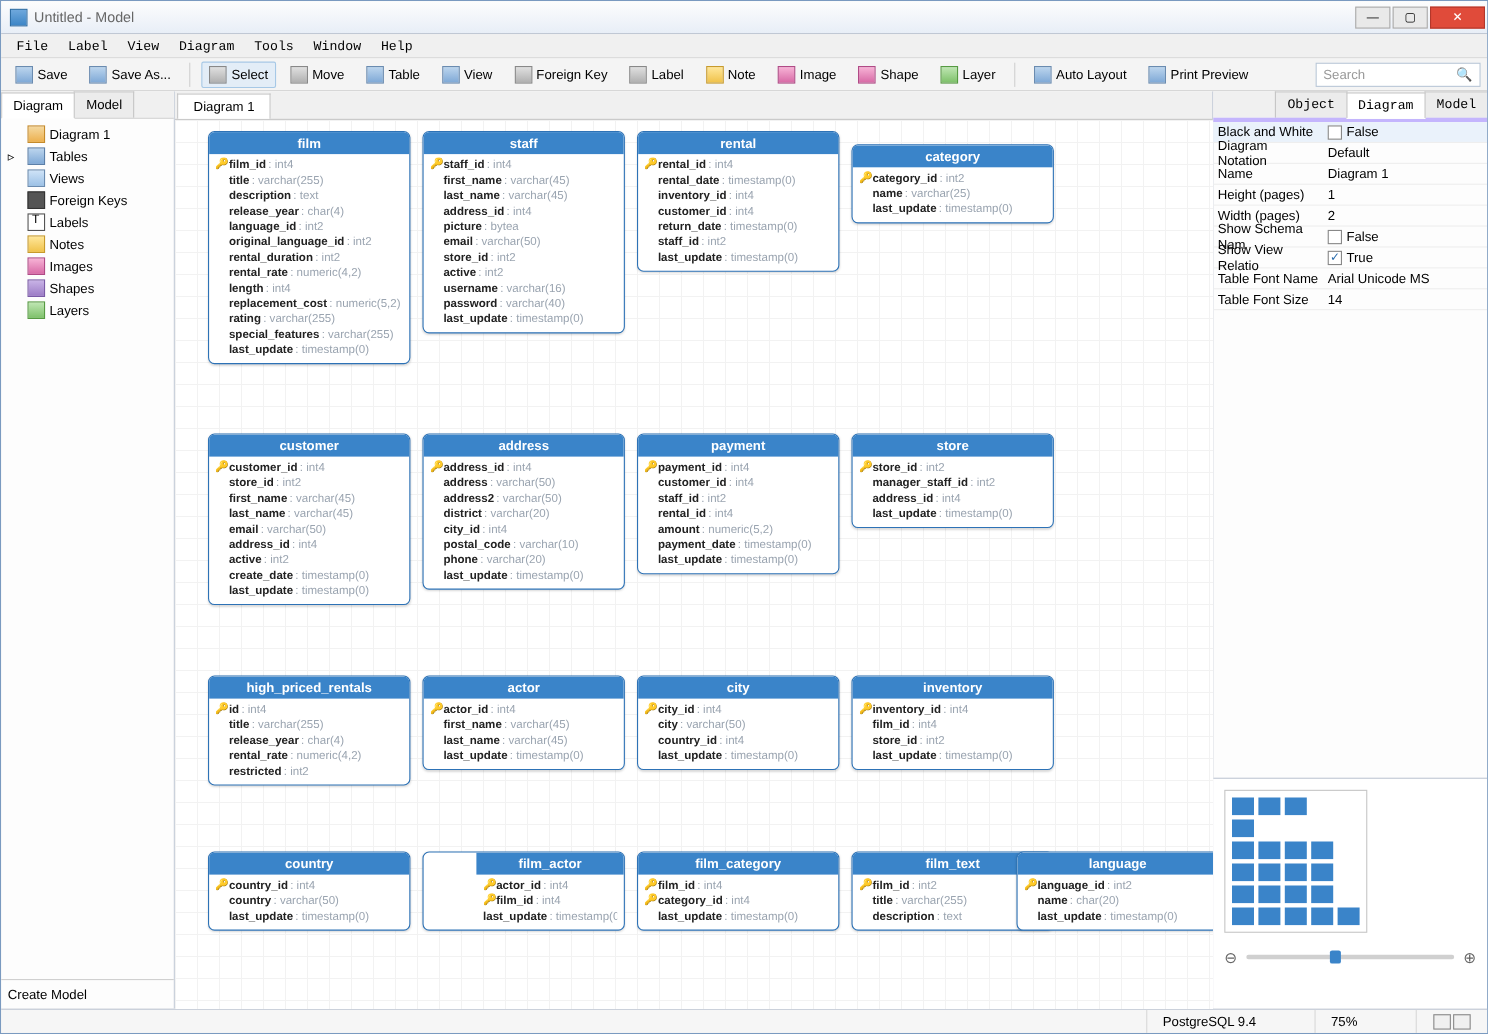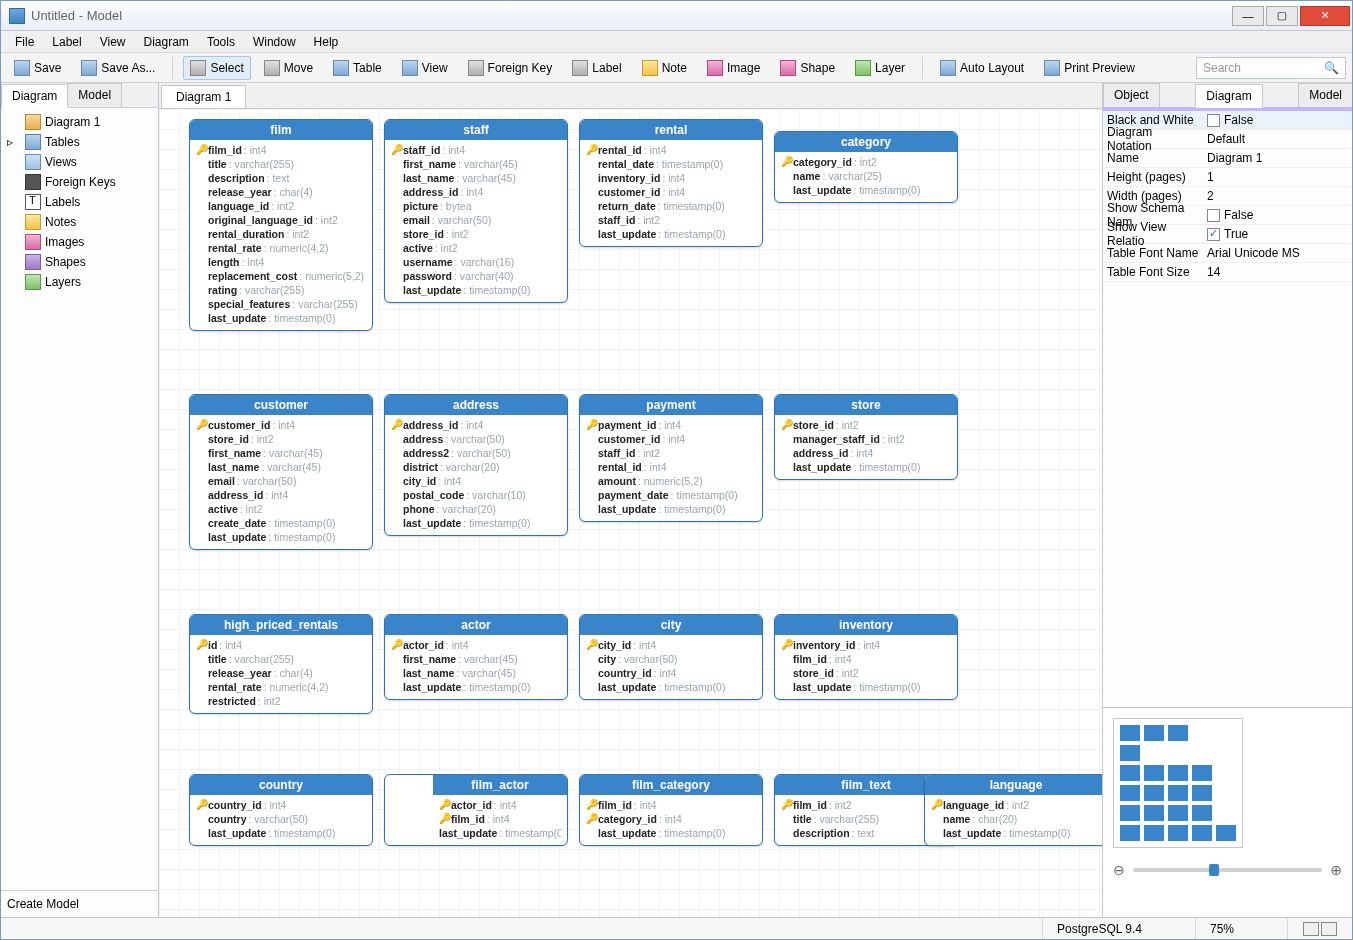--- a/index.html
+++ b/index.html
@@ -41,21 +41,21 @@
   
   .menubar {
     height: 22px;
     background: #f0f0f0;
     display: flex;
     align-items: center;
     padding: 0 6px;
     gap: 2px;
     border-bottom: 1px solid #d8d8d8;
   }
-  .menubar span { padding: 2px 8px; cursor: default; }
+  .menubar span { padding: 2px 8px; cursor: default; font-family: Liberation Mono, monospace; }
   
   .toolbar {
     height: 30px;
     background: #f4f4f4;
     display: flex;
     align-items: center;
     padding: 0 6px;
     gap: 6px;
     border-bottom: 1px solid #d0d0d0;
   }
@@ -964,21 +964,21 @@
                 <span class="cname">last_update</span>
                 <span class="ctype">: timestamp(0)</span>
               </div>
             </div>
           </div>
         </div>
     </div>
   </div>
 
   <div class="rightpanel">
-    <div class="panel-tabs" style="justify-content:space-between;">
+    <div class="panel-tabs" style="justify-content:flex-end;font-family:Liberation Mono, monospace;">
       <div class="ptab">Object</div>
       <div class="ptab active">Diagram</div>
       <div class="ptab">Model</div>
     </div>
     <div class="props">
       <div class="prow hl">
           <div class="pk">Black and White</div>
           <div class="pv">
             <span class="chk"></span>
             <span>False</span>

